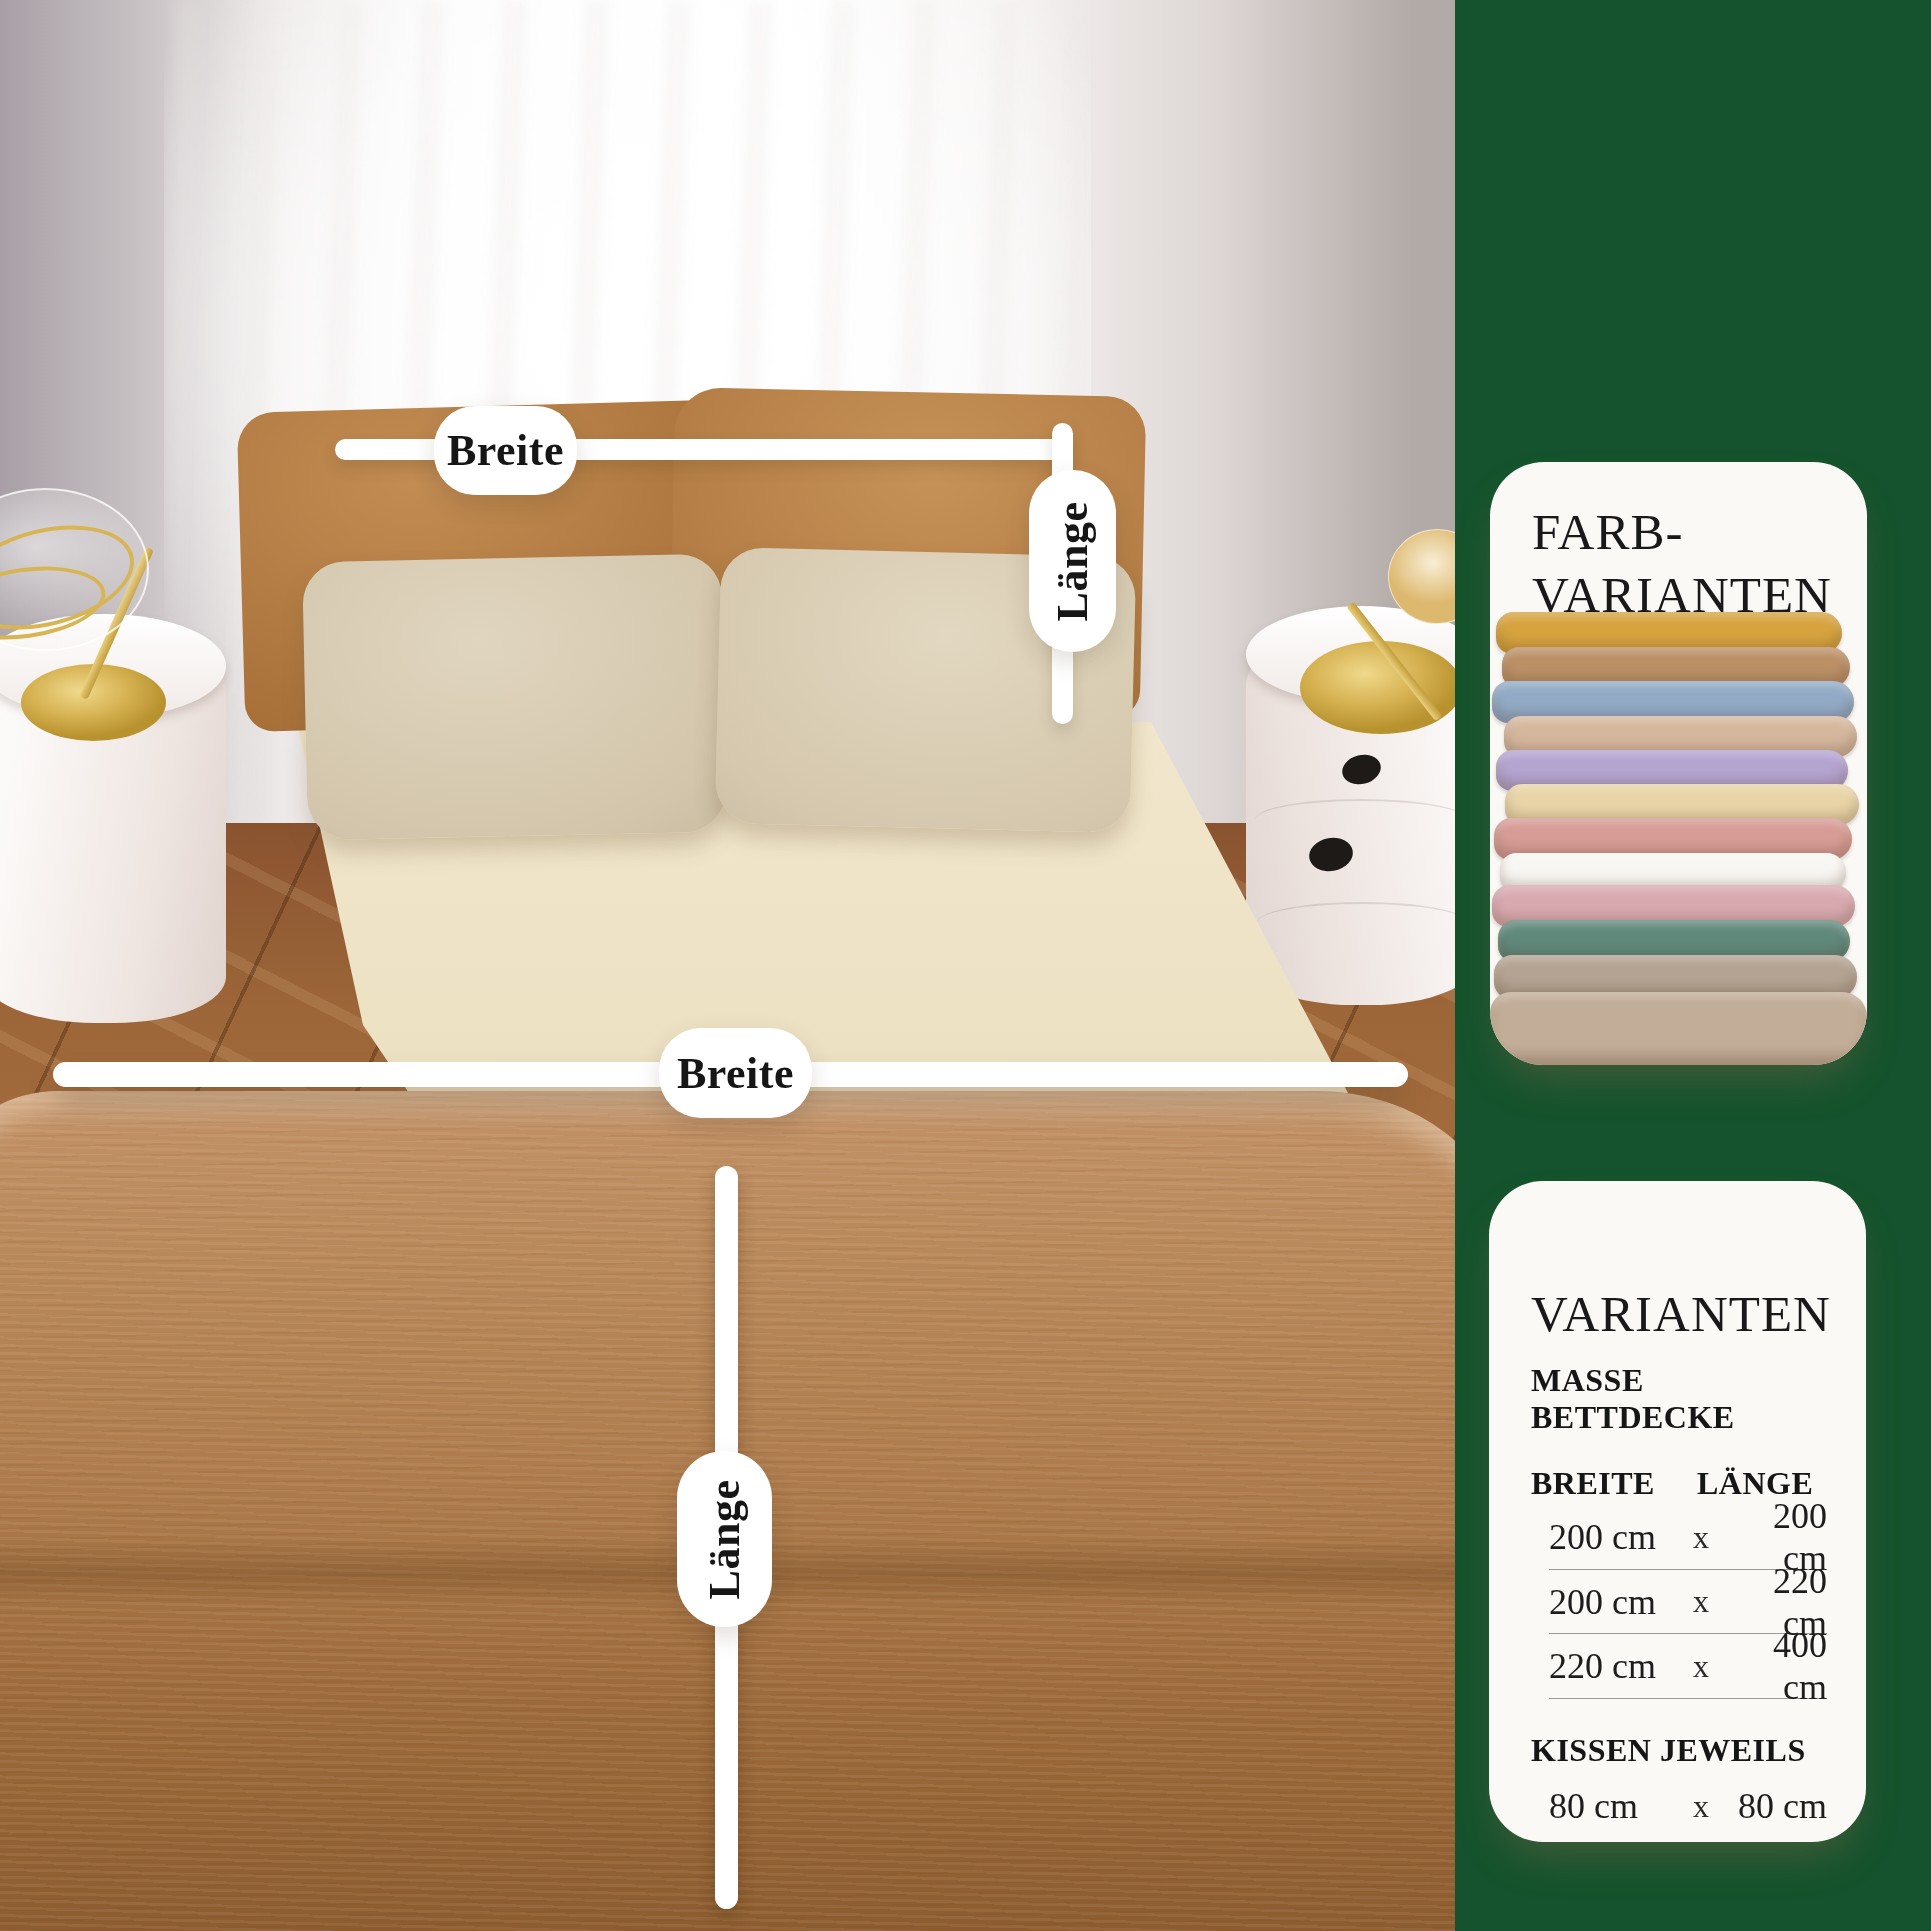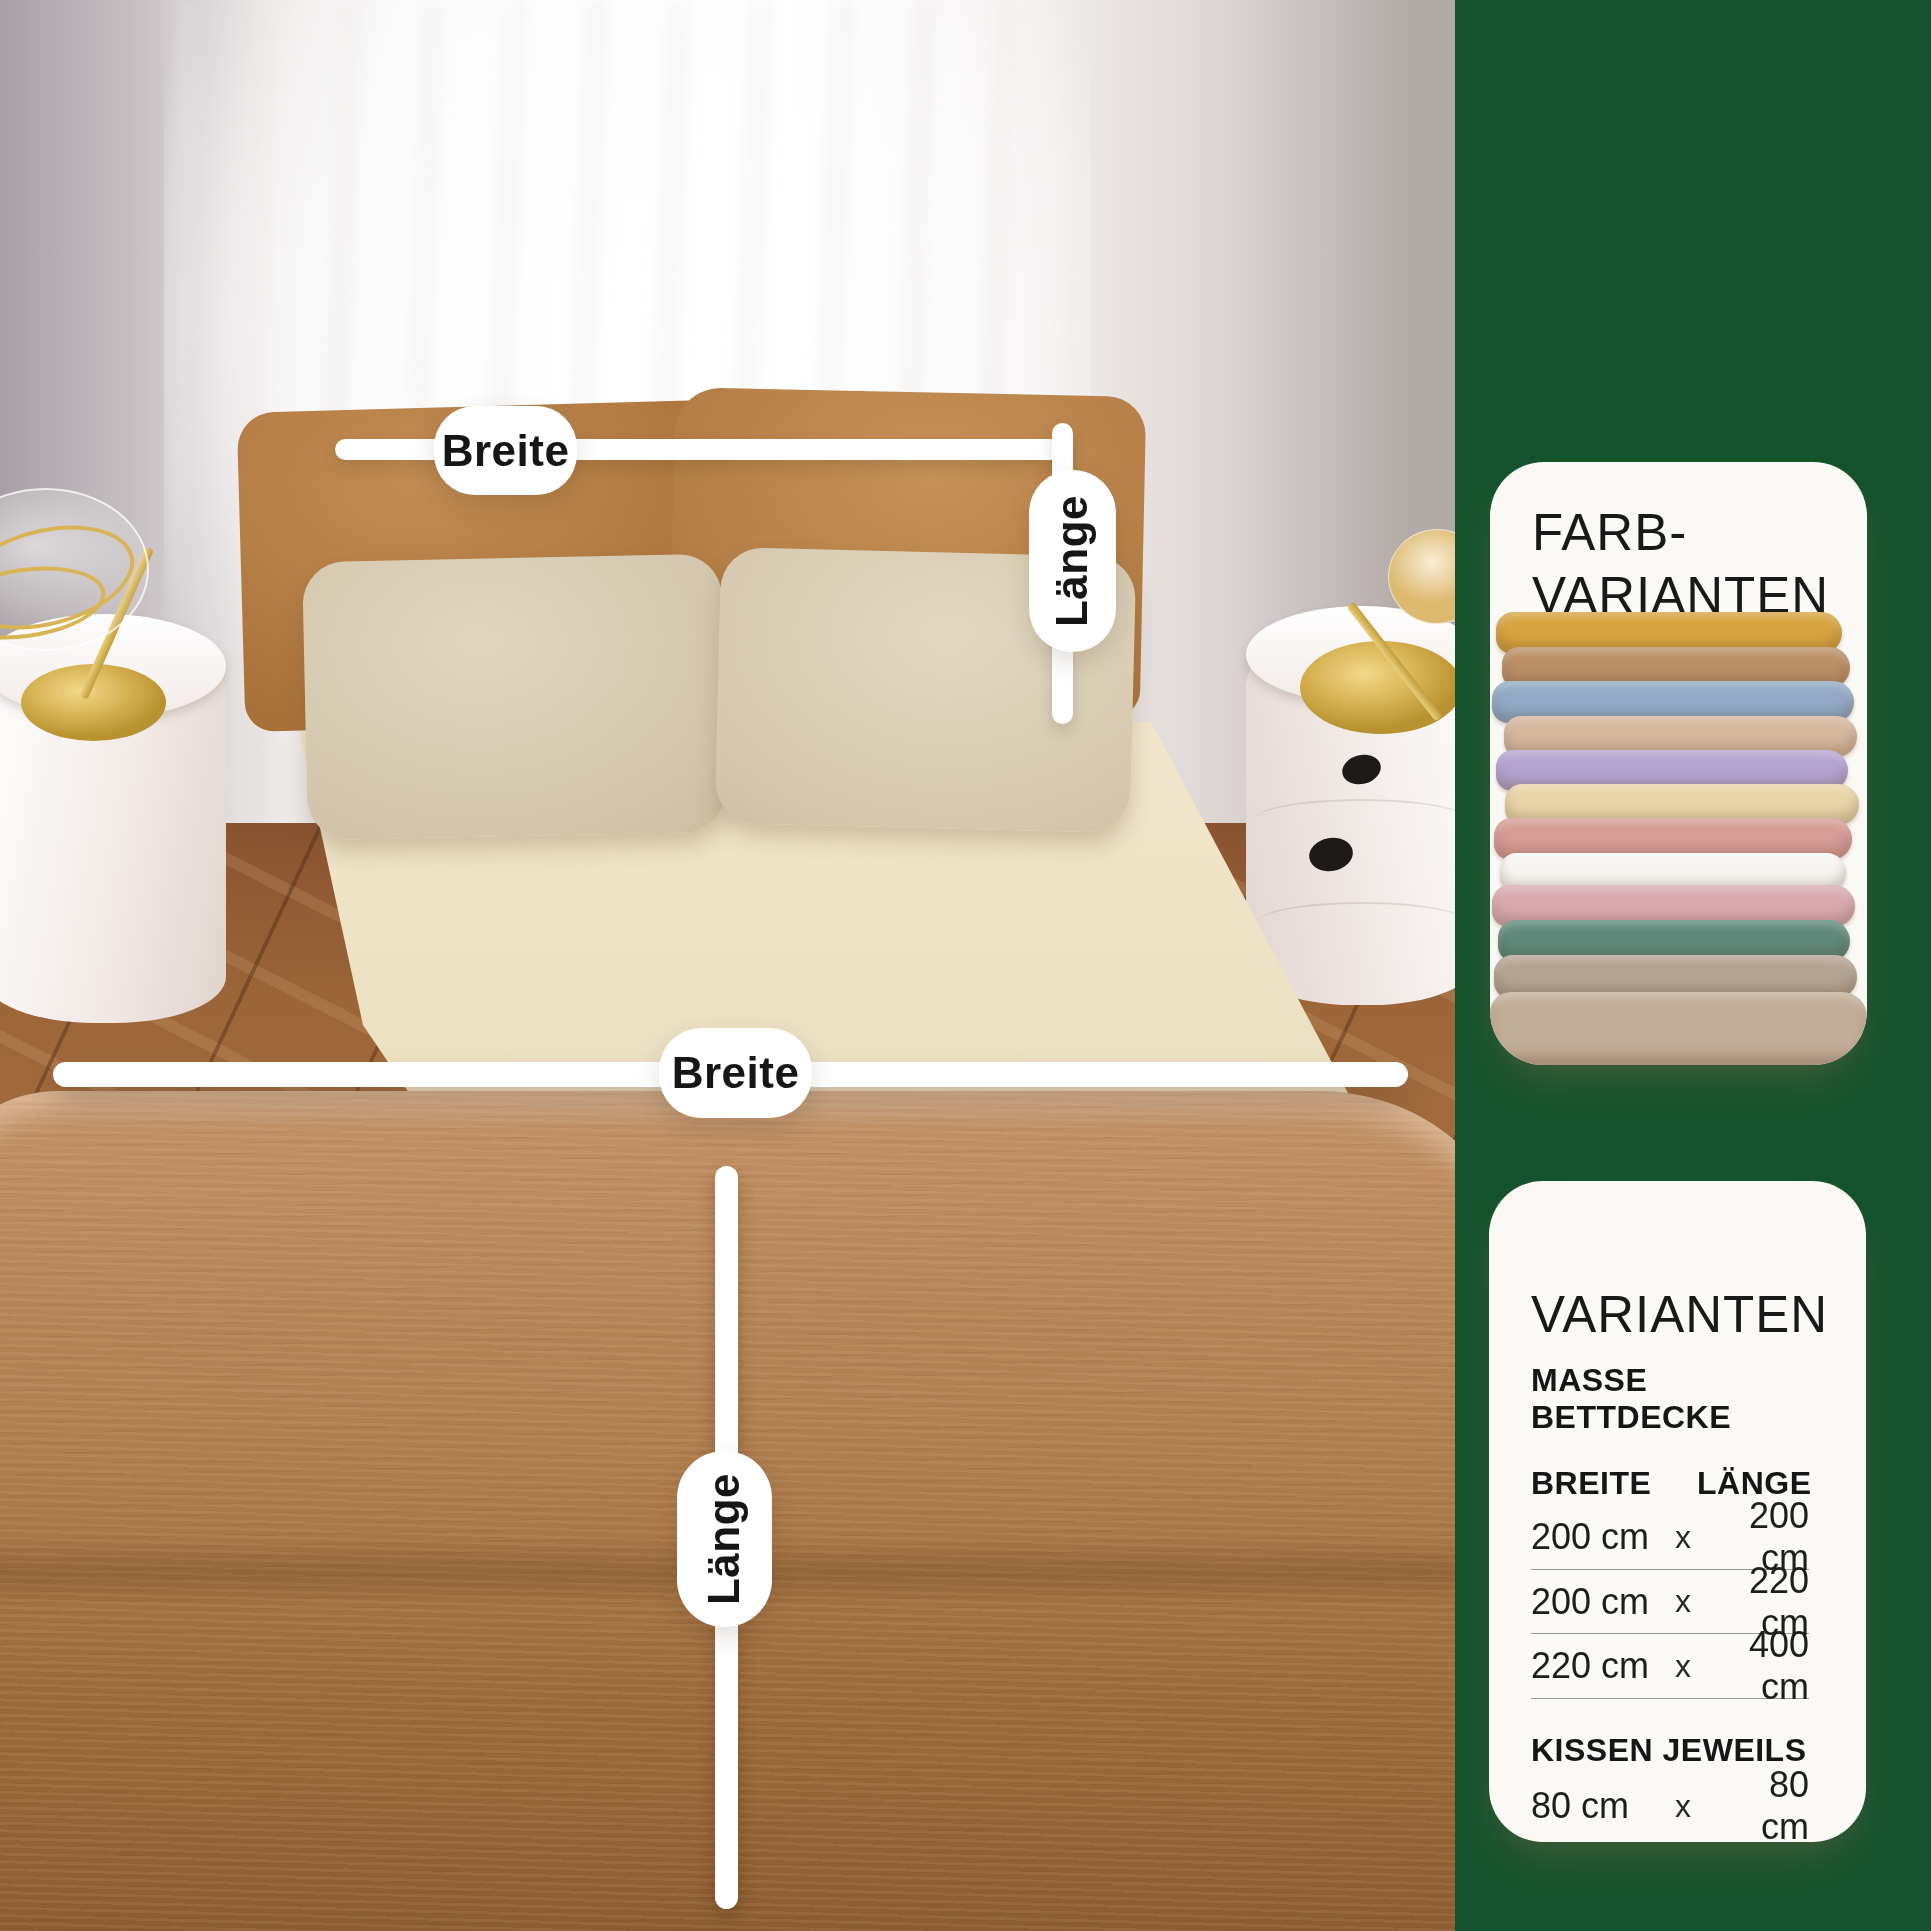--- a/index.html
+++ b/index.html
@@ -1,18 +1,18 @@
 <!DOCTYPE html>
 <html><head>
 <meta charset="utf-8">
 <style>
   html,body{margin:0;padding:0;background:#222;}
   .canvas{
     position:relative;width:1931px;height:1931px;overflow:hidden;
-    font-family:Liberation Sans, sans-serif;background:#f8e5d9;
+    font-family:Liberation Serif, serif;background:#f8e5d9;
   }
   
   .photo{position:absolute;left:0;top:0;width:1455px;height:1931px;overflow:hidden;background:#fff;}
   .wall{
     position:absolute;left:0;top:0;width:1455px;height:1197px;
     background:linear-gradient(90deg,#a79fa5 0%,#c6bfc2 9%,#ece8e7 19%,#fbfafa 30%,#ffffff 54%,#f5f2f1 70%,#dcd5d3 84%,#b2aaa7 97%);
   }
   .curtain-glow{
     position:absolute;left:164px;top:0;width:927px;height:966px;
     background:radial-gradient(60% 55% at 50% 35%, rgba(255,255,255,1) 0%, rgba(255,255,255,.65) 60%, rgba(255,255,255,0) 100%);
@@ -115,21 +115,21 @@
     display:flex;flex-direction:column;justify-content:flex-end;
   }
   .fabric{
     height:42px;margin-top:-6.8px;border-radius:21px 25px 25px 19.3px;
     box-shadow:inset 0 -9.7px 11.6px rgba(60,30,10,.22), inset 0 5.8px 7.7px rgba(255,255,255,.25), 0 2.9px 3.9px rgba(60,30,10,.18);
   }
   .size-body{padding:0 16px 0 42px;}
   .size-subtitle{margin:15.4px 0 0 0;font-size:32px;font-weight:700;color:#161616;letter-spacing:0.5px;}
   .size-header{display:flex;margin-top:29px;font-size:32px;font-weight:700;color:#161616;letter-spacing:0.5px;}
   .size-header .hw{width:166px;}
-  .size-rows{margin-top:13.5px;width:278px;}
+  .size-rows{margin-top:13.5px;width:278px;margin-left:18px;}
   .size-row{display:flex;align-items:center;height:44px;font-size:36px;color:#1d1d1d;}
   .size-row .c1{width:120px;}
   .size-row .cx{width:64px;text-align:center;font-size:32px;color:#2a2a2a;}
   .size-row .c2{flex:1;text-align:right;}
   .divider{border-top:1.9px solid #9a9a9a;margin:9.7px 0;}
   .pillow-heading{margin:33px 0 0 0;font-size:32px;font-weight:700;color:#161616;letter-spacing:0.5px;}
   .pillow-row{margin-top:15.4px;}
 </style>
 </head>
 <body>

